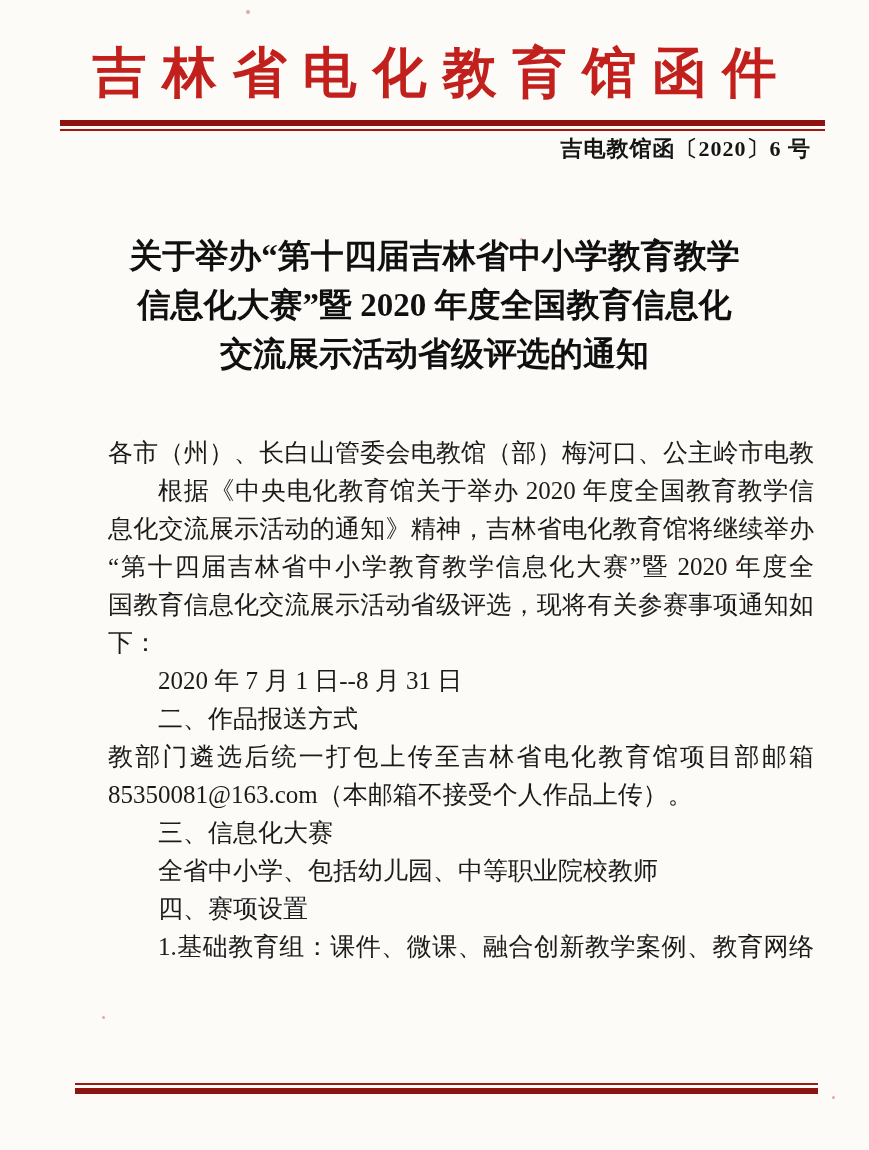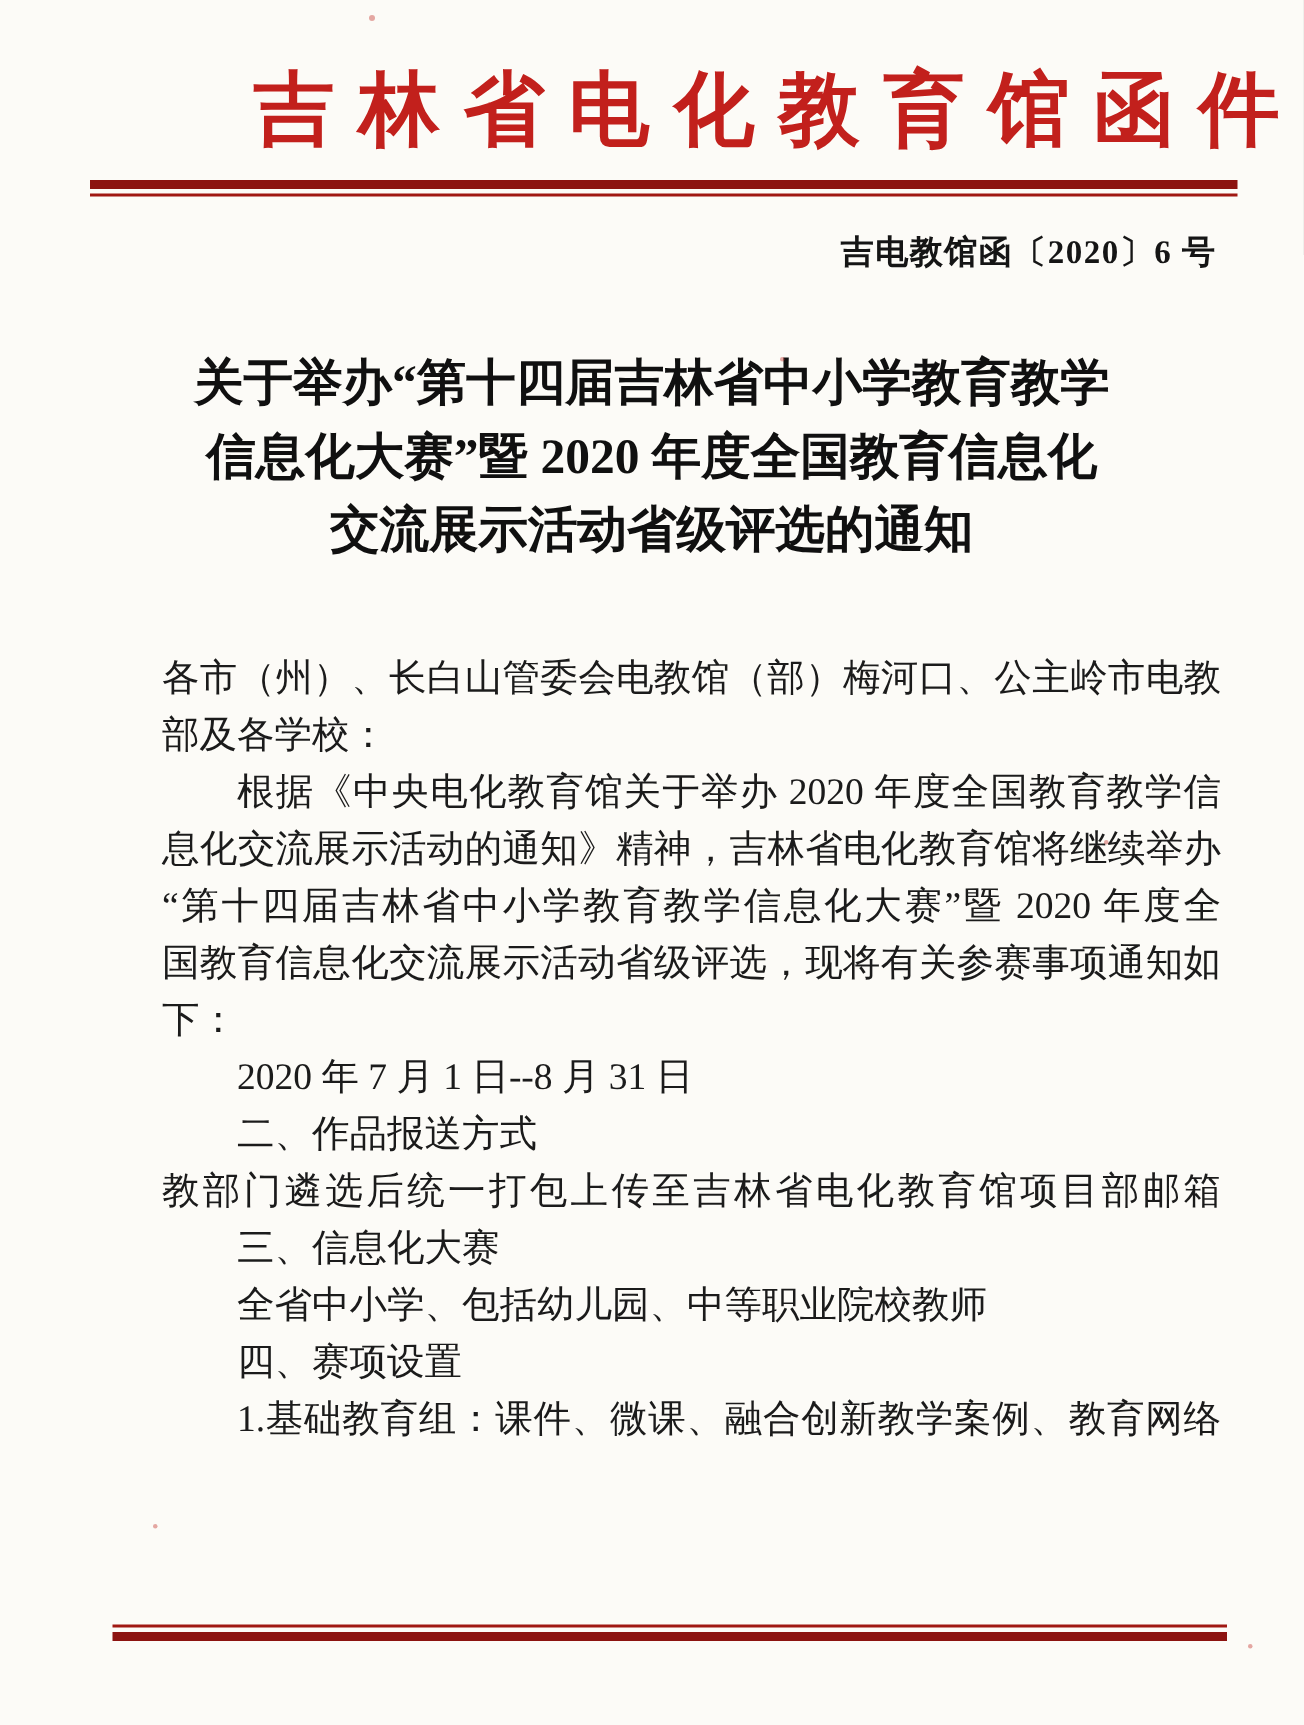--- a/index.html
+++ b/index.html
@@ -16,21 +16,21 @@
     overflow: hidden;
     font-family: "Liberation Serif", "DejaVu Serif", serif;
     color: #1b1b1b;
   }
   .org-title {
     position: absolute;
     top: 42px;
     left: 0;
     width: 100%;
     margin: 0;
-    text-align: right;
+    text-align: center;
     font-size: 54px;
     line-height: 62px;
     font-weight: bold;
     color: #c2201c;
     letter-spacing: 16px;
     text-indent: 16px;
     white-space: nowrap;
   }
   .rule-top {
     position: absolute;
@@ -45,21 +45,21 @@
     position: absolute;
     left: 75px;
     top: 1083px;
     width: 743px;
     height: 3px;
     border-top: 2px solid #a01812;
     border-bottom: 6px solid #8c1310;
   }
   .doc-number {
     position: absolute;
-    top: 153px;
+    top: 134px;
     right: 58px;
     font-size: 22px;
     font-weight: 700;
     letter-spacing: 1px;
     color: #151515;
     white-space: nowrap;
   }
   .notice-title {
     position: absolute;
     top: 232px;
@@ -117,29 +117,29 @@
   <div class="doc-number">吉电教馆函〔2020〕6 号</div>
 
   <div class="notice-title">
     <div>关于举办“第十四届吉林省中小学教育教学</div>
     <div>信息化大赛”暨 2020 年度全国教育信息化</div>
     <div>交流展示活动省级评选的通知</div>
   </div>
 
   <div class="body-block">
     <div class="line fill">各市（州）、长白山管委会电教馆（部）梅河口、公主岭市电教</div>
-    <div class="line">部及各学校：</div>
     <div class="line indent fill">根据《中央电化教育馆关于举办 2020 年度全国教育教学信</div>
     <div class="line fill">息化交流展示活动的通知》精神，吉林省电化教育馆将继续举办</div>
     <div class="line fill">“第十四届吉林省中小学教育教学信息化大赛”暨 2020 年度全</div>
     <div class="line fill">国教育信息化交流展示活动省级评选，现将有关参赛事项通知如</div>
     <div class="line">下：</div>
     <div class="line indent">2020 年 7 月 1 日--8 月 31 日</div>
     <div class="line indent">二、作品报送方式</div>
     <div class="line fill">教部门遴选后统一打包上传至吉林省电化教育馆项目部邮箱</div>
+    <div class="line">85350081@163.com（本邮箱不接受个人作品上传）。</div>
     <div class="line indent">三、信息化大赛</div>
     <div class="line indent">全省中小学、包括幼儿园、中等职业院校教师</div>
     <div class="line indent">四、赛项设置</div>
     <div class="line indent fill">1.基础教育组：课件、微课、融合创新教学案例、教育网络</div>
   </div>
 
   <div class="rule-bottom"></div>
 
   <div class="speck s1"></div>
   <div class="speck s2"></div>

